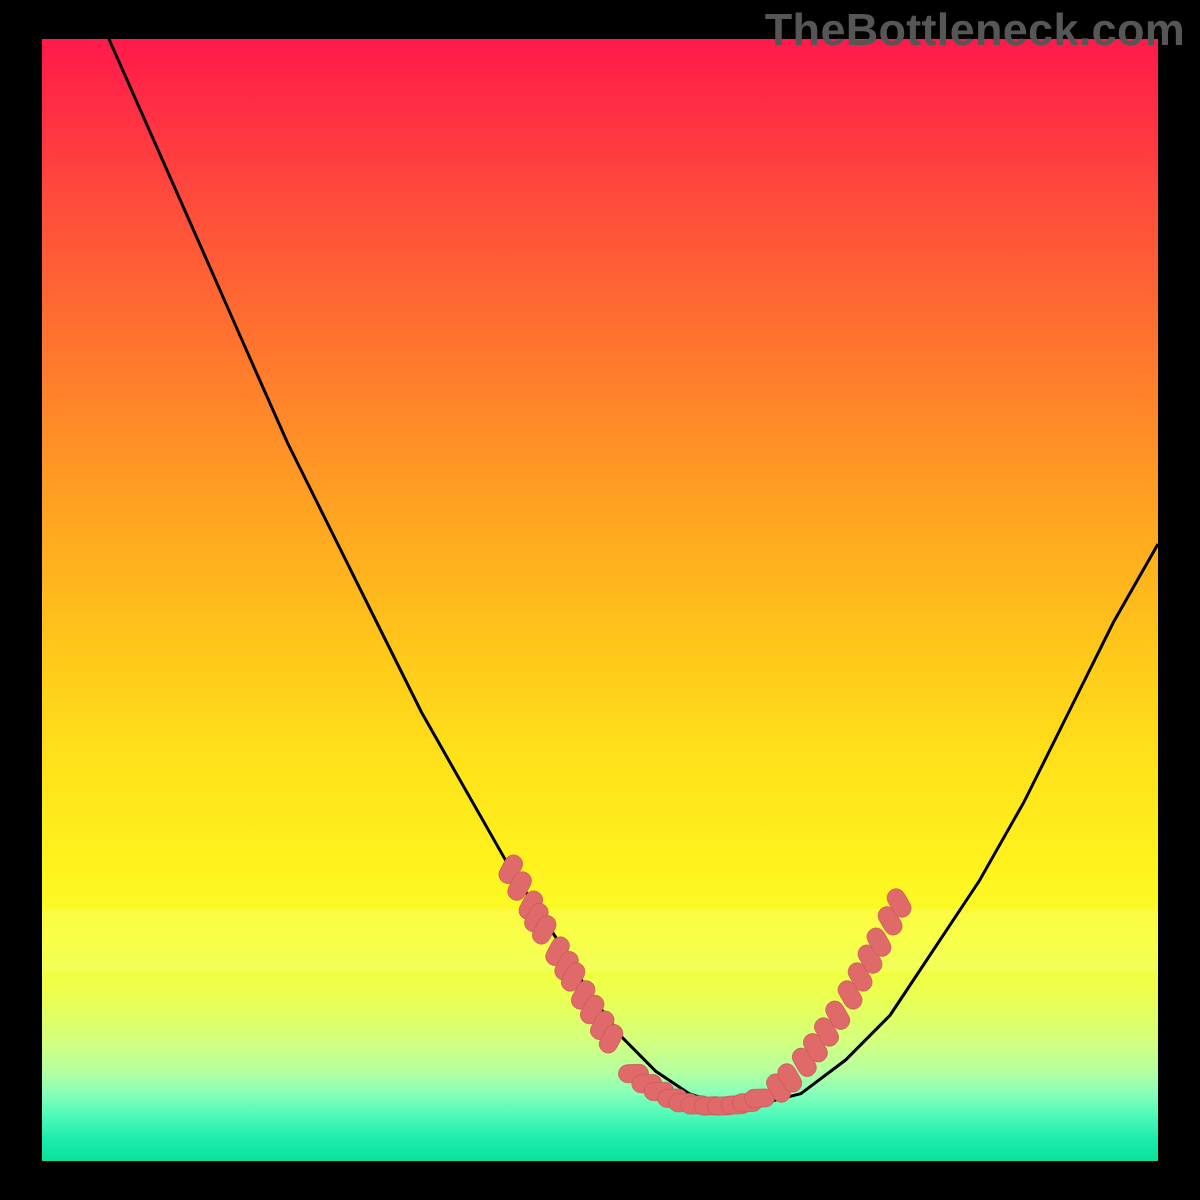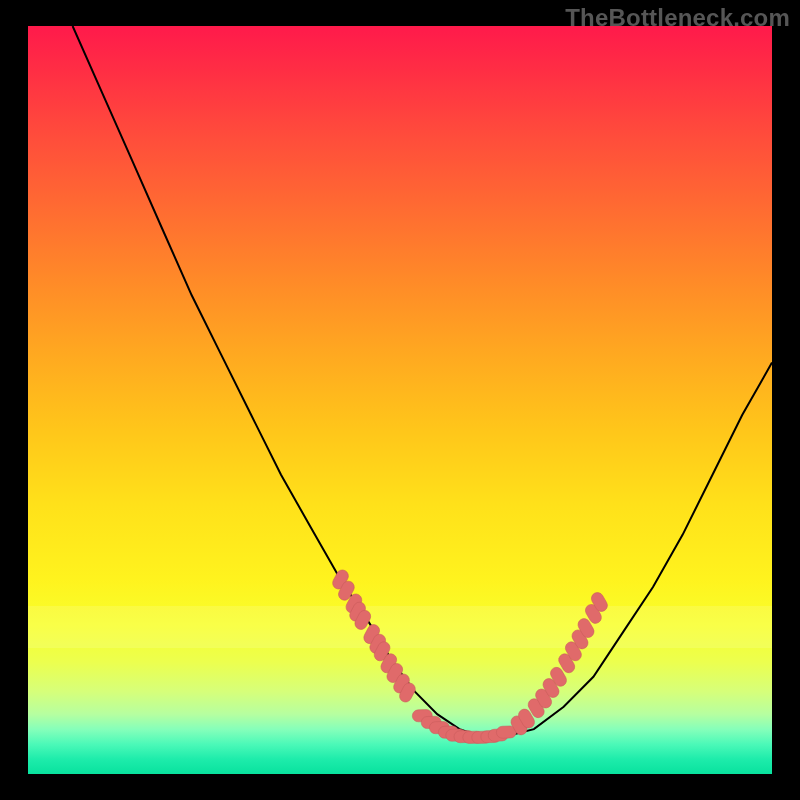--- a/index.html
+++ b/index.html
@@ -47,21 +47,21 @@
     right: 0;
     top: 580px;
     height: 42px;
     background: rgba(255,255,255,0.13);
   }
   .watermark {
     position: absolute;
     top: 4px;
     right: 10px;
     font-family: Arial, Helvetica, sans-serif;
-    font-size: 24px;
+    font-size: 30px;
     font-weight: 600;
     color: #565656;
     letter-spacing: 0.2px;
   }
   svg.curve {
     position: absolute;
     inset: 0;
     width: 100%;
     height: 100%;
   }

